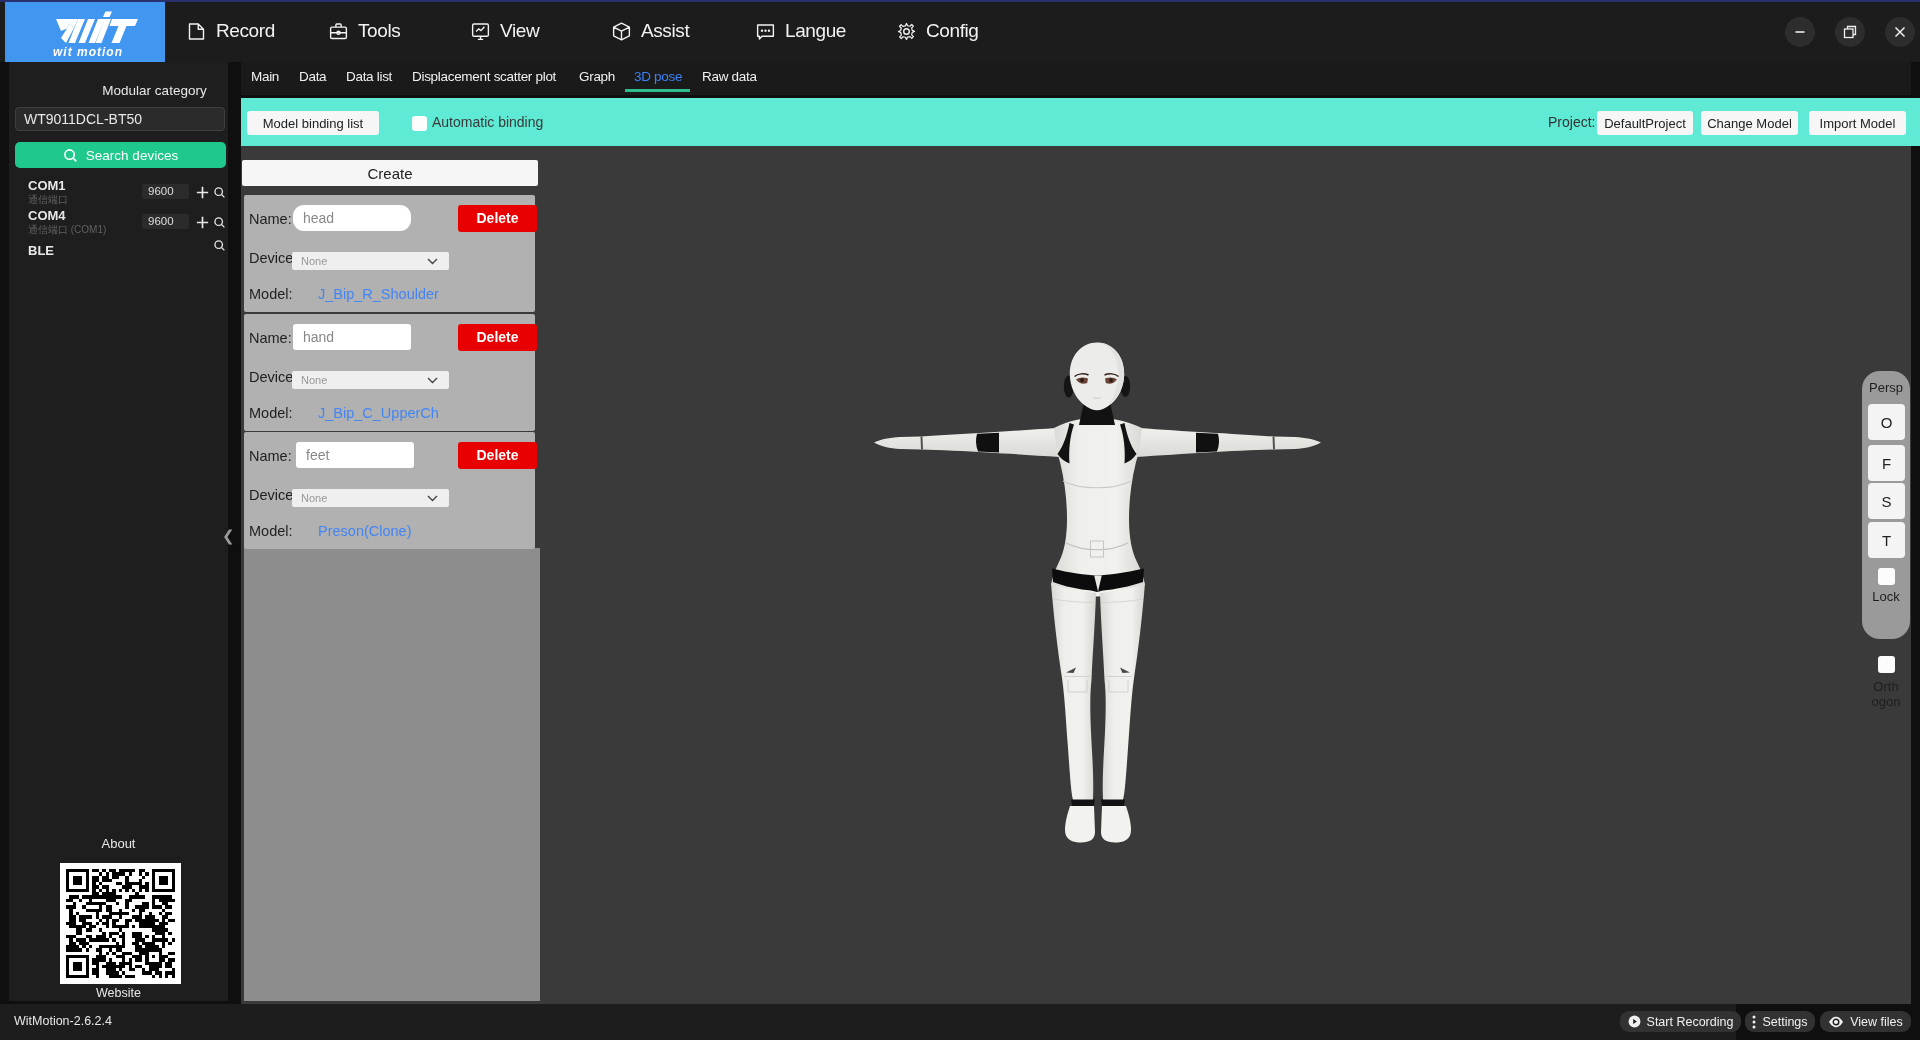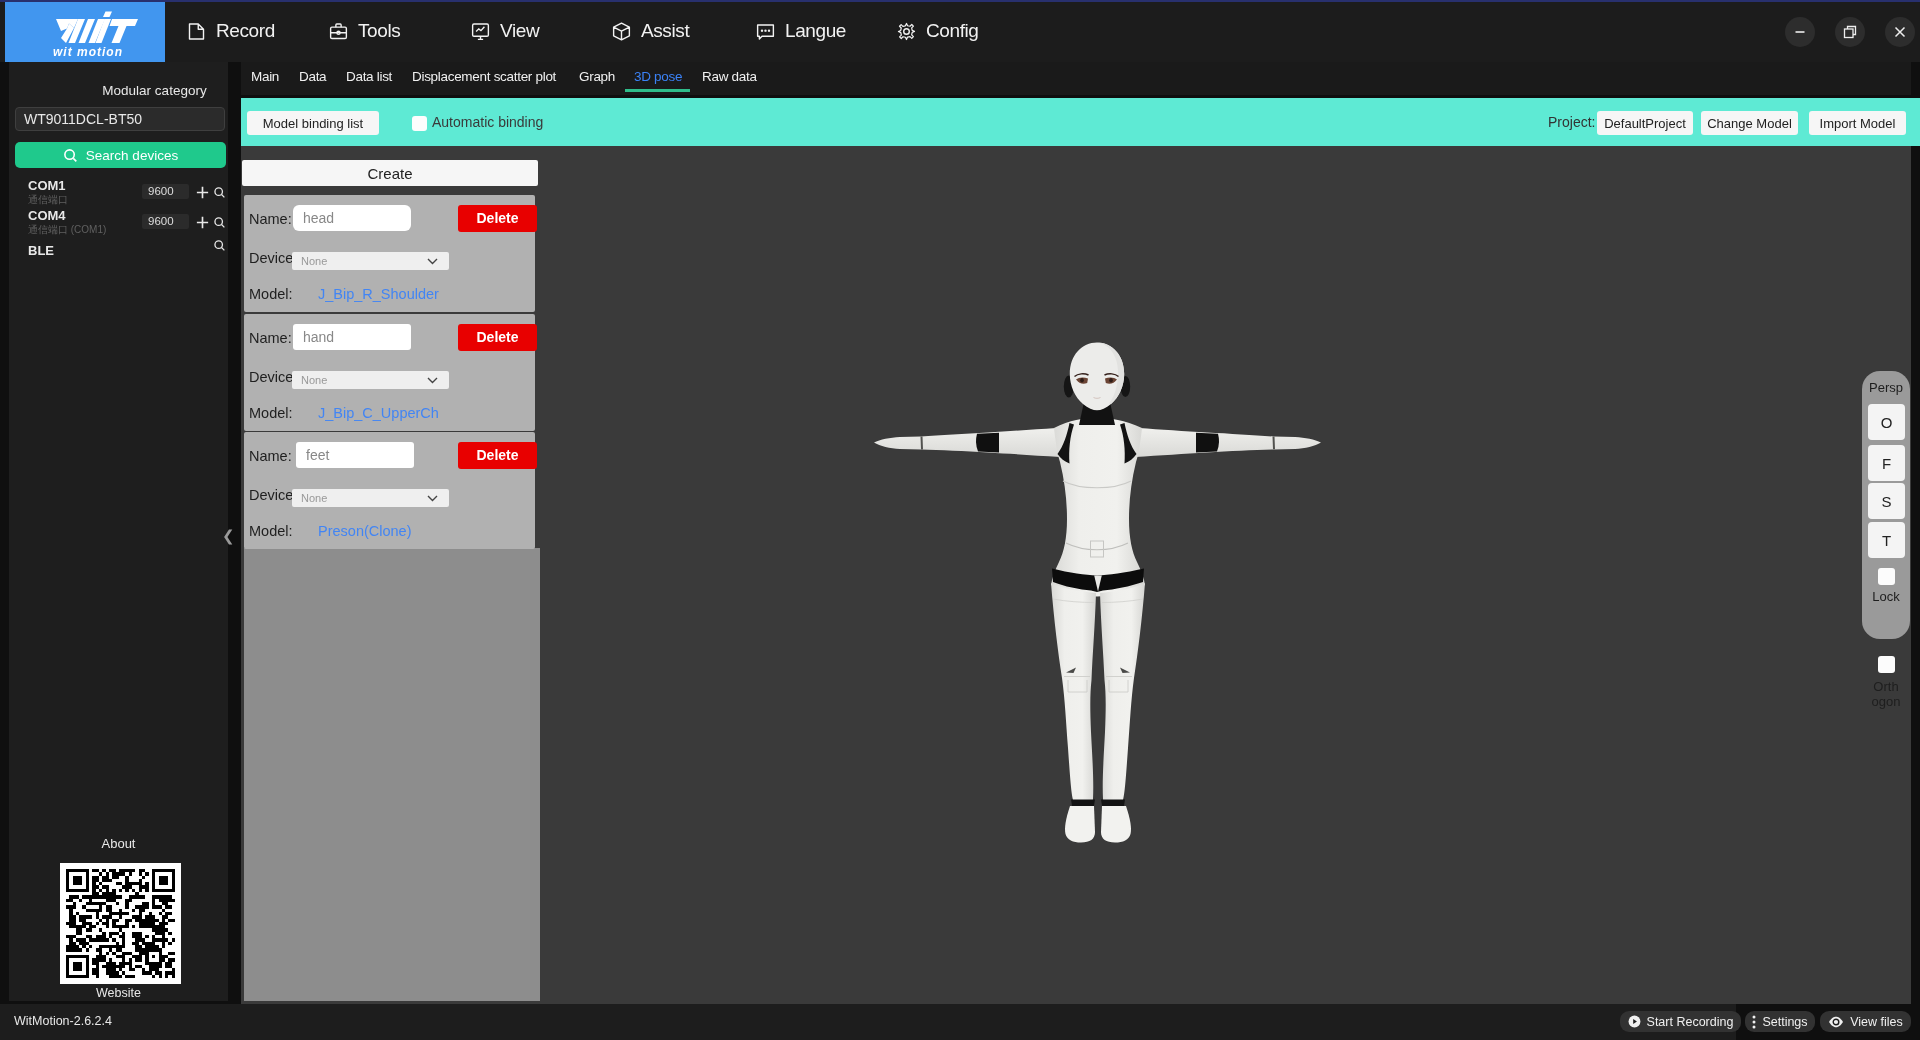--- a/index.html
+++ b/index.html
@@ -238,21 +238,21 @@
       <path fill="#000" d="M0 0h7v1h-7zM8 0h2v1h-2zM11 0h1v1h-1zM13 0h2v1h-2zM16 0h5v1h-5zM22 0h2v1h-2zM26 0h7v1h-7zM0 1h1v1h-1zM6 1h1v1h-1zM10 1h1v1h-1zM12 1h1v1h-1zM14 1h4v1h-4zM19 1h1v1h-1zM22 1h1v1h-1zM24 1h1v1h-1zM26 1h1v1h-1zM32 1h1v1h-1zM0 2h1v1h-1zM2 2h3v1h-3zM6 2h1v1h-1zM8 2h2v1h-2zM11 2h2v1h-2zM14 2h2v1h-2zM18 2h1v1h-1zM23 2h1v1h-1zM26 2h1v1h-1zM28 2h3v1h-3zM32 2h1v1h-1zM0 3h1v1h-1zM2 3h3v1h-3zM6 3h1v1h-1zM8 3h2v1h-2zM11 3h3v1h-3zM18 3h1v1h-1zM22 3h1v1h-1zM26 3h1v1h-1zM28 3h3v1h-3zM32 3h1v1h-1zM0 4h1v1h-1zM2 4h3v1h-3zM6 4h1v1h-1zM8 4h1v1h-1zM10 4h1v1h-1zM15 4h2v1h-2zM18 4h5v1h-5zM24 4h1v1h-1zM26 4h1v1h-1zM28 4h3v1h-3zM32 4h1v1h-1zM0 5h1v1h-1zM6 5h1v1h-1zM8 5h2v1h-2zM11 5h2v1h-2zM17 5h3v1h-3zM22 5h3v1h-3zM26 5h1v1h-1zM32 5h1v1h-1zM0 6h7v1h-7zM8 6h1v1h-1zM10 6h1v1h-1zM12 6h1v1h-1zM14 6h1v1h-1zM16 6h1v1h-1zM18 6h1v1h-1zM20 6h1v1h-1zM22 6h1v1h-1zM24 6h1v1h-1zM26 6h7v1h-7zM8 7h2v1h-2zM11 7h4v1h-4zM21 7h1v1h-1zM1 8h3v1h-3zM5 8h12v1h-12zM19 8h5v1h-5zM26 8h6v1h-6zM0 9h2v1h-2zM4 9h1v1h-1zM7 9h1v1h-1zM12 9h3v1h-3zM18 9h2v1h-2zM26 9h1v1h-1zM28 9h5v1h-5zM2 10h1v1h-1zM6 10h6v1h-6zM15 10h1v1h-1zM18 10h1v1h-1zM23 10h2v1h-2zM26 10h1v1h-1zM29 10h2v1h-2zM0 11h3v1h-3zM5 11h1v1h-1zM10 11h1v1h-1zM12 11h2v1h-2zM18 11h1v1h-1zM21 11h4v1h-4zM26 11h3v1h-3zM30 11h2v1h-2zM1 12h1v1h-1zM6 12h5v1h-5zM12 12h2v1h-2zM16 12h1v1h-1zM20 12h1v1h-1zM22 12h2v1h-2zM29 12h1v1h-1zM1 13h1v1h-1zM3 13h1v1h-1zM9 13h1v1h-1zM13 13h6v1h-6zM22 13h1v1h-1zM25 13h1v1h-1zM28 13h1v1h-1zM30 13h2v1h-2zM1 14h2v1h-2zM4 14h4v1h-4zM9 14h1v1h-1zM11 14h3v1h-3zM16 14h1v1h-1zM20 14h3v1h-3zM24 14h3v1h-3zM29 14h2v1h-2zM1 15h2v1h-2zM4 15h2v1h-2zM10 15h1v1h-1zM12 15h1v1h-1zM14 15h2v1h-2zM18 15h2v1h-2zM21 15h7v1h-7zM29 15h1v1h-1zM31 15h2v1h-2zM0 16h3v1h-3zM5 16h3v1h-3zM9 16h1v1h-1zM11 16h2v1h-2zM14 16h1v1h-1zM18 16h1v1h-1zM22 16h5v1h-5zM28 16h3v1h-3zM1 17h5v1h-5zM7 17h2v1h-2zM12 17h1v1h-1zM14 17h5v1h-5zM20 17h1v1h-1zM22 17h8v1h-8zM3 18h2v1h-2zM6 18h2v1h-2zM10 18h1v1h-1zM16 18h1v1h-1zM26 18h5v1h-5zM3 19h2v1h-2zM11 19h1v1h-1zM13 19h3v1h-3zM17 19h1v1h-1zM20 19h3v1h-3zM27 19h3v1h-3zM31 19h1v1h-1zM0 20h3v1h-3zM6 20h2v1h-2zM9 20h3v1h-3zM13 20h1v1h-1zM16 20h2v1h-2zM20 20h3v1h-3zM24 20h1v1h-1zM26 20h1v1h-1zM29 20h1v1h-1zM1 21h1v1h-1zM3 21h3v1h-3zM7 21h6v1h-6zM14 21h1v1h-1zM17 21h1v1h-1zM21 21h3v1h-3zM26 21h5v1h-5zM32 21h1v1h-1zM1 22h2v1h-2zM4 22h3v1h-3zM15 22h1v1h-1zM17 22h1v1h-1zM20 22h2v1h-2zM23 22h4v1h-4zM29 22h1v1h-1zM31 22h1v1h-1zM0 23h4v1h-4zM5 23h1v1h-1zM7 23h1v1h-1zM10 23h8v1h-8zM21 23h2v1h-2zM24 23h4v1h-4zM29 23h1v1h-1zM0 24h5v1h-5zM6 24h1v1h-1zM9 24h2v1h-2zM13 24h1v1h-1zM15 24h2v1h-2zM21 24h8v1h-8zM10 25h1v1h-1zM12 25h1v1h-1zM14 25h1v1h-1zM17 25h3v1h-3zM22 25h3v1h-3zM28 25h1v1h-1zM31 25h2v1h-2zM0 26h7v1h-7zM9 26h3v1h-3zM15 26h3v1h-3zM20 26h3v1h-3zM24 26h1v1h-1zM26 26h1v1h-1zM28 26h3v1h-3zM0 27h1v1h-1zM6 27h1v1h-1zM8 27h4v1h-4zM13 27h1v1h-1zM17 27h1v1h-1zM19 27h1v1h-1zM21 27h2v1h-2zM24 27h1v1h-1zM28 27h2v1h-2zM31 27h2v1h-2zM0 28h1v1h-1zM2 28h3v1h-3zM6 28h1v1h-1zM8 28h2v1h-2zM12 28h3v1h-3zM16 28h4v1h-4zM24 28h5v1h-5zM30 28h2v1h-2zM0 29h1v1h-1zM2 29h3v1h-3zM6 29h1v1h-1zM9 29h1v1h-1zM11 29h7v1h-7zM19 29h1v1h-1zM21 29h2v1h-2zM25 29h4v1h-4zM30 29h2v1h-2zM0 30h1v1h-1zM2 30h3v1h-3zM6 30h1v1h-1zM8 30h2v1h-2zM12 30h3v1h-3zM16 30h1v1h-1zM19 30h2v1h-2zM23 30h1v1h-1zM25 30h3v1h-3zM32 30h1v1h-1zM0 31h1v1h-1zM6 31h1v1h-1zM8 31h2v1h-2zM12 31h4v1h-4zM17 31h1v1h-1zM23 31h3v1h-3zM27 31h2v1h-2zM30 31h3v1h-3zM0 32h7v1h-7zM9 32h1v1h-1zM13 32h4v1h-4zM18 32h3v1h-3zM26 32h1v1h-1zM28 32h1v1h-1zM30 32h1v1h-1zM32 32h1v1h-1z"></path>
     </svg>
   </div>
   <div class="abs" style="left:0;top:924px;width:219px;text-align:center;font-size:12.5px;">Website</div>
 </div>
 <div id="bindpanel" class="abs">
   <div class="whitebtn abs" style="left:1px;top:14px;width:296px;height:26px;font-size:15px;border-radius:2px;">Create</div>
   <div class="abs" style="left:3px;top:402px;width:296px;height:453px;background:#8d8d8d;"></div>
   <div class="card" style="top:49px;">
     <div class="abs" style="left:5px;top:16px;font-size:14.5px;">Name:</div>
-    <div class="abs" style="left:49px;top:10px;width:118px;height:26px;background:#fff;border-radius:6px;font-size:14px;line-height:26px;padding-left:10px;color:#888;">head</div>
+    <div class="abs" style="left:49px;top:10px;width:118px;height:26px;background:#fff;border-radius:11px;font-size:14px;line-height:26px;padding-left:10px;color:#888;">head</div>
     <div class="abs" style="left:214px;top:10px;width:79px;height:27px;background:#e80000;border-radius:3px;color:#fff;font-weight:bold;font-size:14px;text-align:center;line-height:27px;">Delete</div>
     <div class="abs" style="left:5px;top:55px;font-size:14.5px;">Device:</div>
     <div class="abs" style="left:48px;top:57px;width:157px;height:18px;background:#efefef;border-radius:2px;font-size:11px;line-height:18px;padding-left:9px;color:#999;">None
       <svg width="11" height="7" viewBox="0 0 11 7" style="position:absolute;right:11px;top:6px;">
           <path d="M1 1l4.5 4.5L10 1" stroke="#444" stroke-width="1.4" fill="none"></path>
         </svg>
     </div>
     <div class="abs" style="left:5px;top:91px;font-size:14.5px;">Model:</div>
     <div class="abs" style="left:74px;top:91px;font-size:14.5px;color:#4285f4;">J_Bip_R_Shoulder</div>
   </div>

